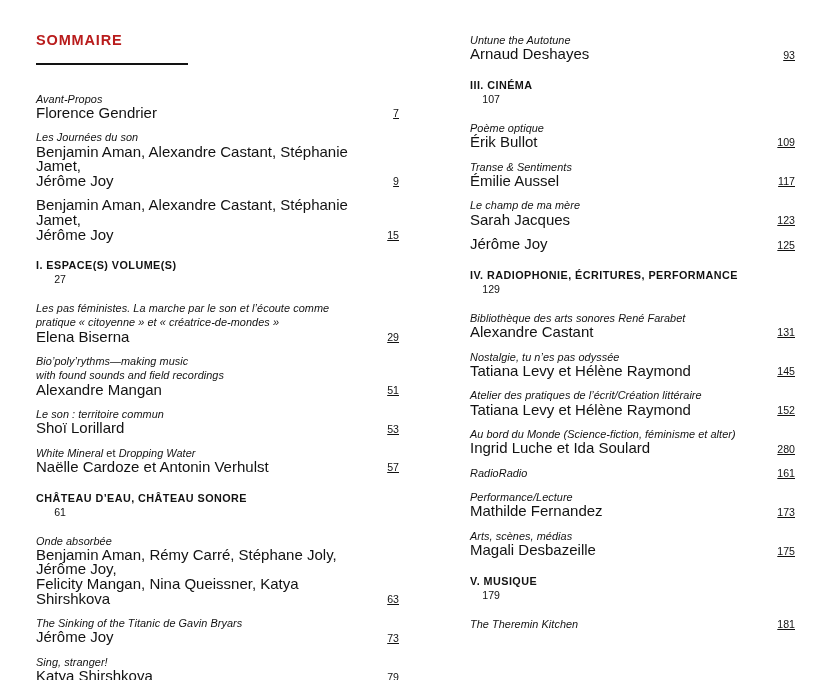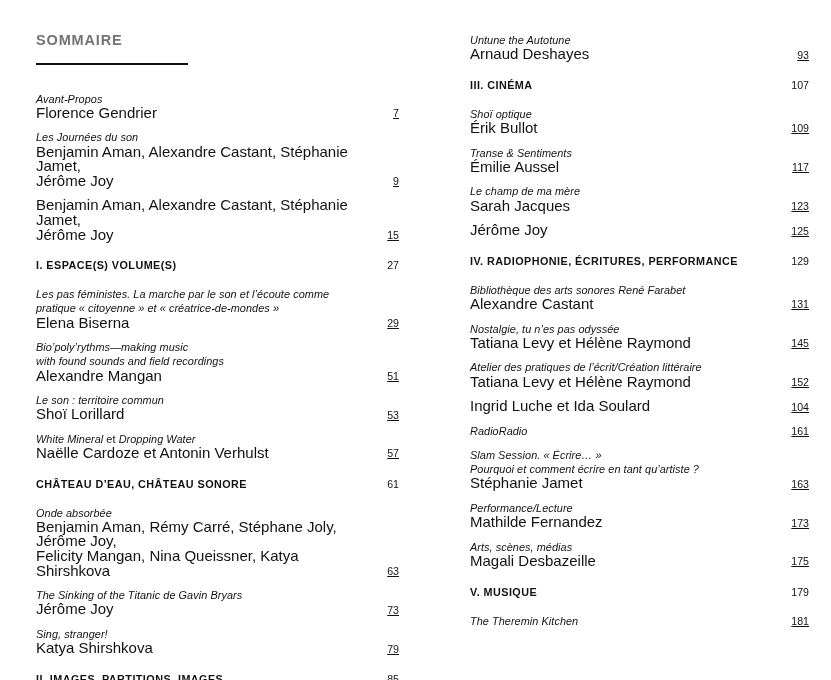--- a/index.html
+++ b/index.html
@@ -33,34 +33,34 @@
   .column {
     box-sizing: border-box;
     position: relative;
   }
   .column-left {
     width: 435px;
     padding: 33px 36px 0 36px;
   }
   .column-right {
     width: 396px;
-    padding: 33px 22px 0 35px;
+    padding: 33px 36px 0 35px;
   }
 
   
   .masthead {
     margin: 0 0 0 0;
   }
   .masthead-title {
     font-size: 14.5px;
     font-weight: bold;
     letter-spacing: 0.85px;
     line-height: 1.1;
     margin: 0;
-    color: #737373;
+    color: #b91c1c;
   }
   .masthead-rule {
     margin-top: 14px;
     width: 152px;
     height: 1.6px;
     background: #121212;
   }
   .masthead-gap {
     height: 27px;
   }
@@ -111,20 +111,21 @@
     color: #121212;
   }
 
   
   .section {
     display: flex;
     align-items: baseline;
     justify-content: flex-end;
     margin-top: 17px;
     margin-bottom: 15px;
+    flex-direction: column;
   }
   .section-label {
     flex: 1 1 auto;
     font-size: 10.8px;
     font-weight: bold;
     letter-spacing: 0.45px;
     line-height: 14px;
     color: #121212;
     padding-right: 10px;
   }
@@ -250,21 +251,21 @@
               <span class="authors">Arnaud Deshayes</span>
             </div>
             <div class="entry-page align-last">93</div>
           </div>
           <div class="section">
             <div class="section-label">III. CINÉMA</div>
             <div class="section-page">107</div>
           </div>
           <div class="entry">
             <div class="entry-text">
-              <span class="title">Shoï optique</span>
+              <span class="title">Poème optique</span>
               <span class="authors">Érik Bullot</span>
             </div>
             <div class="entry-page align-last">109</div>
           </div>
           <div class="entry">
             <div class="entry-text">
               <span class="title">Transe &amp; Sentiments</span>
               <span class="authors">Émilie Aussel</span>
             </div>
             <div class="entry-page align-last">117</div>
@@ -302,36 +303,30 @@
           </div>
           <div class="entry">
             <div class="entry-text">
               <span class="title">Atelier des pratiques de l’écrit/Création littéraire</span>
               <span class="authors">Tatiana Levy et Hélène Raymond</span>
             </div>
             <div class="entry-page align-last">152</div>
           </div>
           <div class="entry">
             <div class="entry-text">
+              <span class="title">Au bord du Monde (Science-fiction, féminisme et alter)</span>
               <span class="authors">Ingrid Luche et Ida Soulard</span>
             </div>
-            <div class="entry-page align-last">104</div>
+            <div class="entry-page align-last">280</div>
           </div>
           <div class="entry">
             <div class="entry-text">
               <span class="title">RadioRadio</span>
             </div>
             <div class="entry-page align-last">161</div>
-          </div>
-          <div class="entry">
-            <div class="entry-text">
-              <span class="title">Slam Session. « Écrire… »<br>Pourquoi et comment écrire en tant qu’artiste ?</span>
-              <span class="authors">Stéphanie Jamet</span>
-            </div>
-            <div class="entry-page align-last">163</div>
           </div>
           <div class="entry">
             <div class="entry-text">
               <span class="title">Performance/Lecture</span>
               <span class="authors">Mathilde Fernandez</span>
             </div>
             <div class="entry-page align-last">173</div>
           </div>
           <div class="entry">
             <div class="entry-text">

